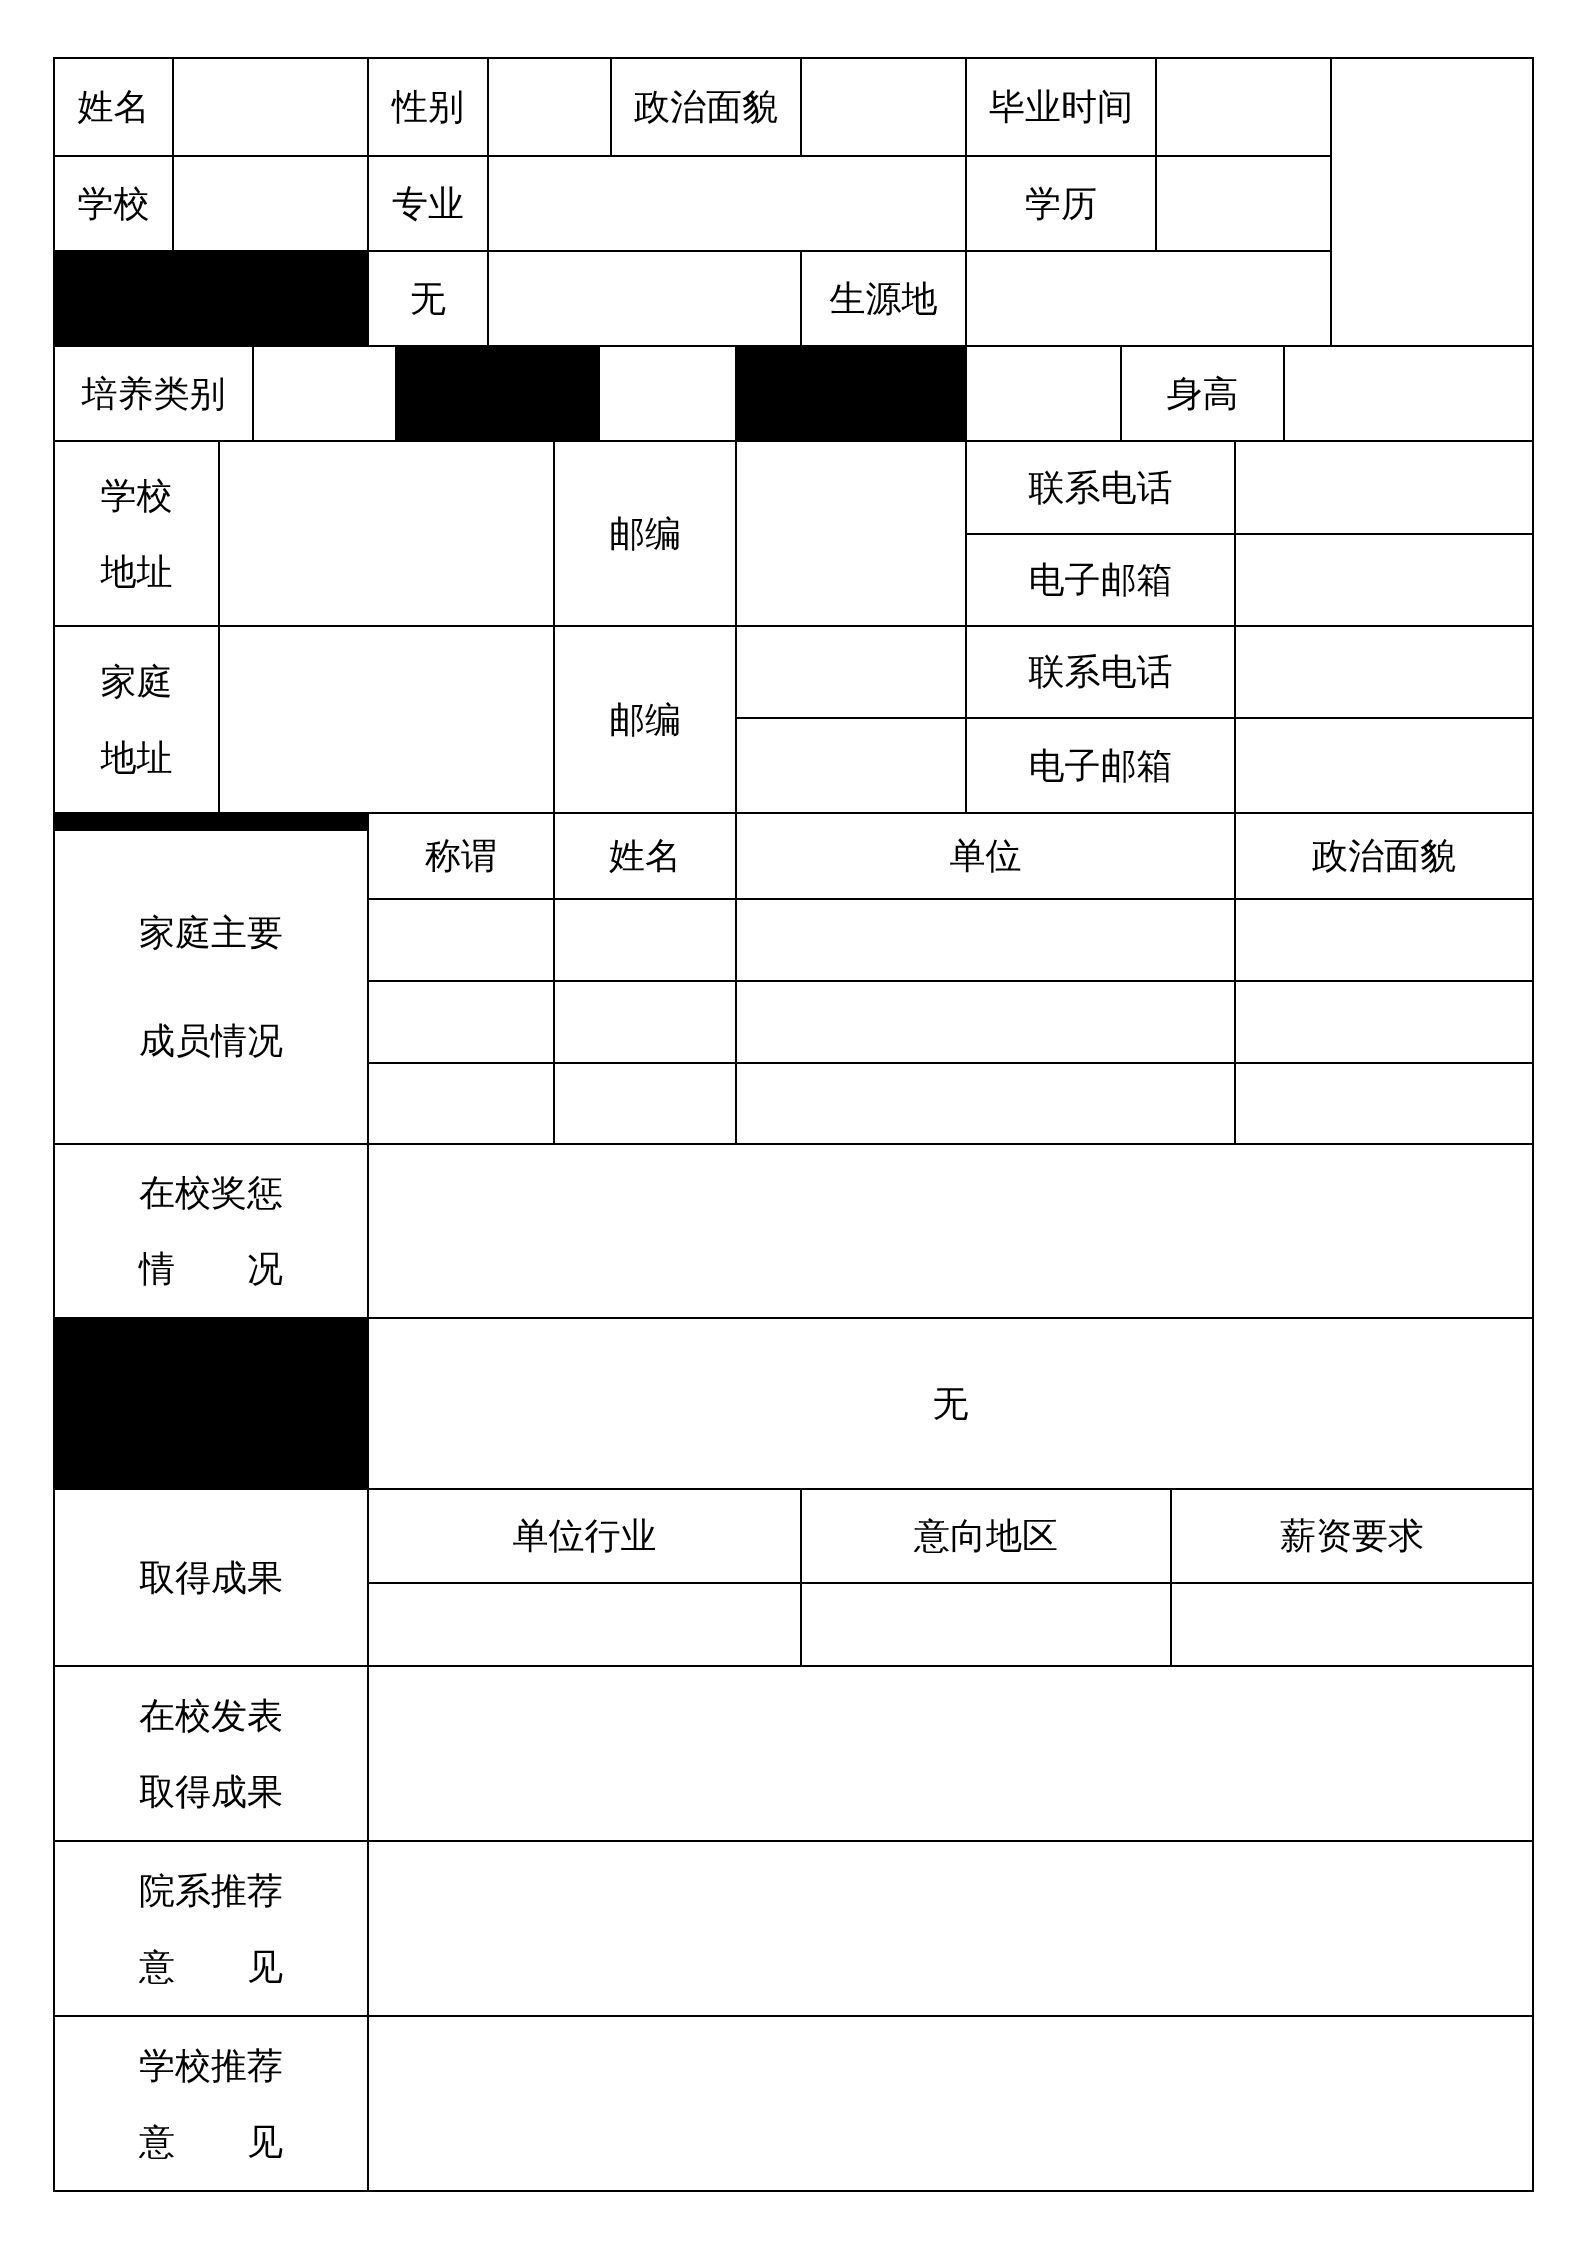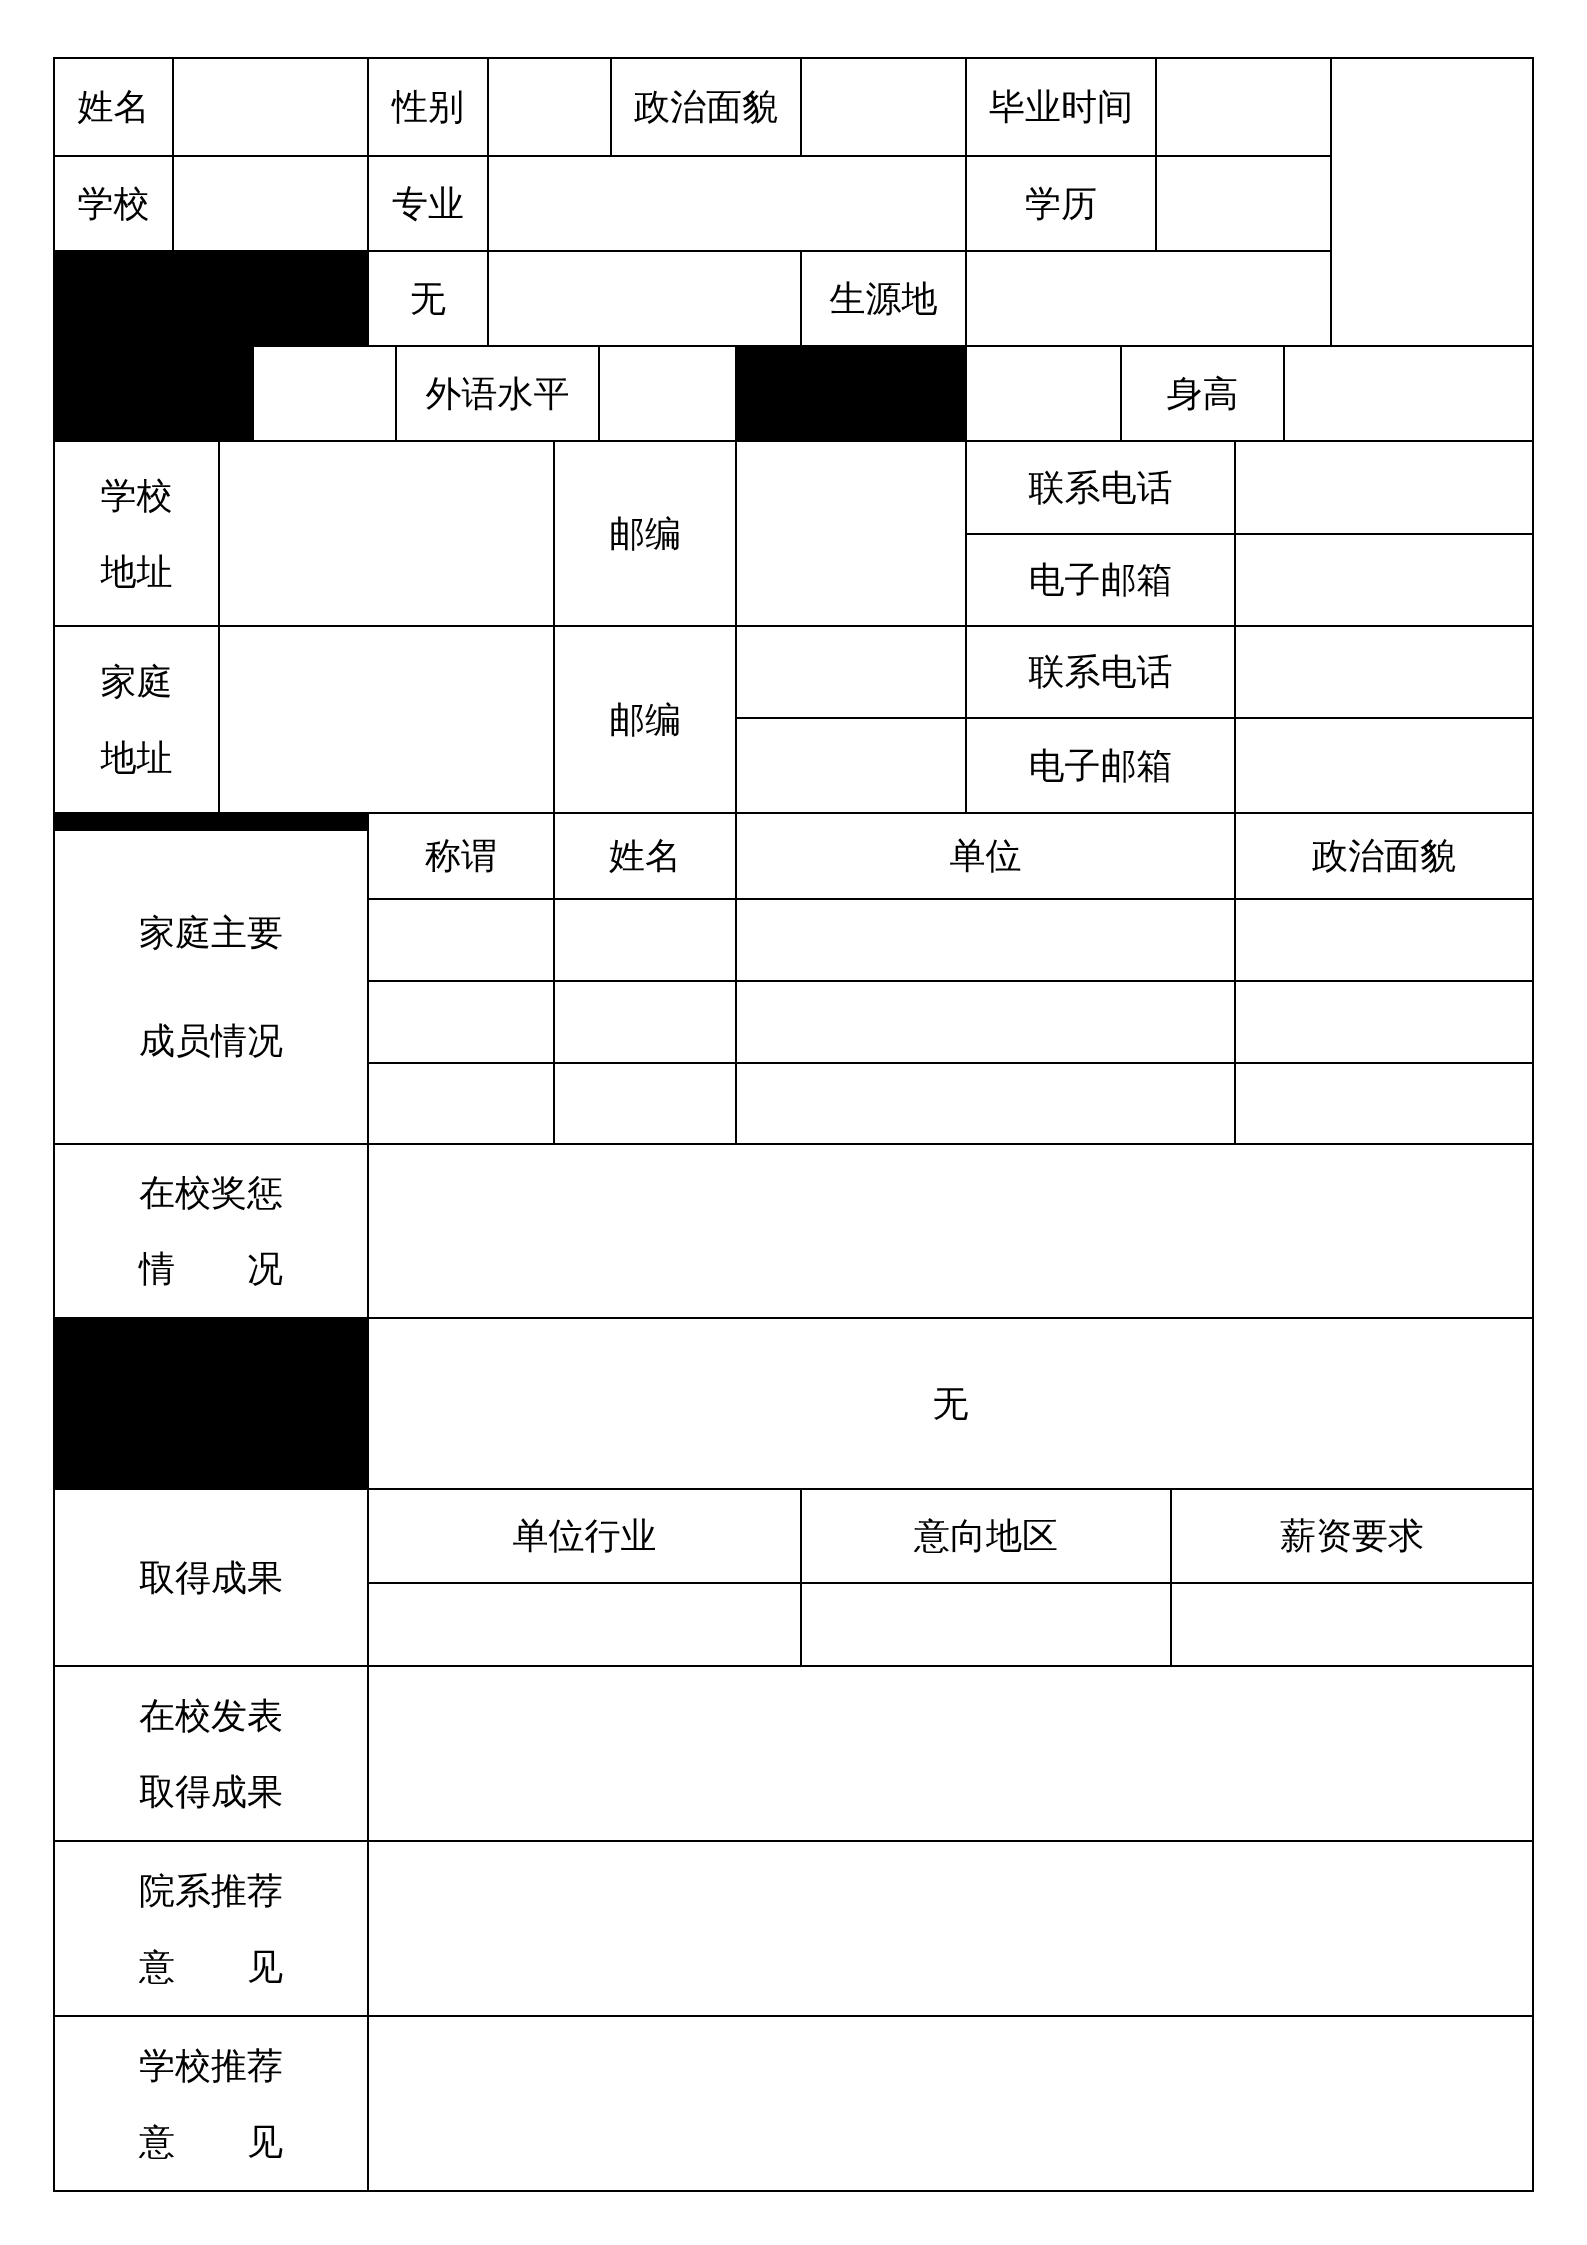--- a/index.html
+++ b/index.html
@@ -52,22 +52,22 @@
   <div class="cell" style="grid-area:2/5/3/7">专业</div>
   <div class="cell" style="grid-area:2/7/3/13"></div>
   <div class="cell" style="grid-area:2/13/3/15">学历</div>
   <div class="cell" style="grid-area:2/15/3/19"></div>
 
   <div class="cell" style="grid-area:3/5/4/7">无</div>
   <div class="cell" style="grid-area:3/7/4/12"></div>
   <div class="cell" style="grid-area:3/12/4/13">生源地</div>
   <div class="cell" style="grid-area:3/13/4/19"></div>
 
+  <div class="cell" style="grid-area:4/1/5/4">培养类别</div>
   <div class="cell" style="grid-area:4/4/5/6"></div>
-  <div class="cell" style="grid-area:4/6/5/9">外语水平</div>
   <div class="cell" style="grid-area:4/9/5/11"></div>
   <div class="cell" style="grid-area:4/13/5/14"></div>
   <div class="cell" style="grid-area:4/14/5/18">身高</div>
   <div class="cell" style="grid-area:4/18/5/20"></div>
 
   <div class="cell" style="grid-area:5/1/7/3">学校
 地址</div>
   <div class="cell" style="grid-area:5/3/7/8"></div>
   <div class="cell" style="grid-area:5/8/7/11">邮编</div>
   <div class="cell" style="grid-area:5/11/7/13"></div>

